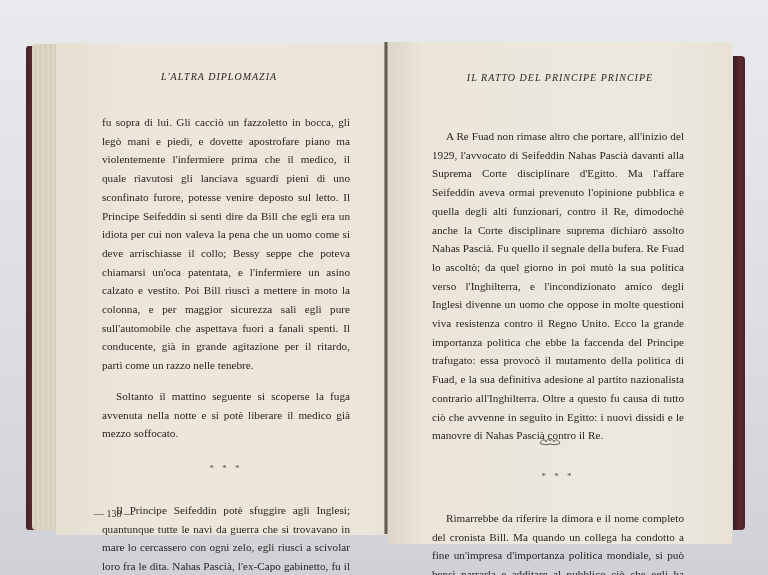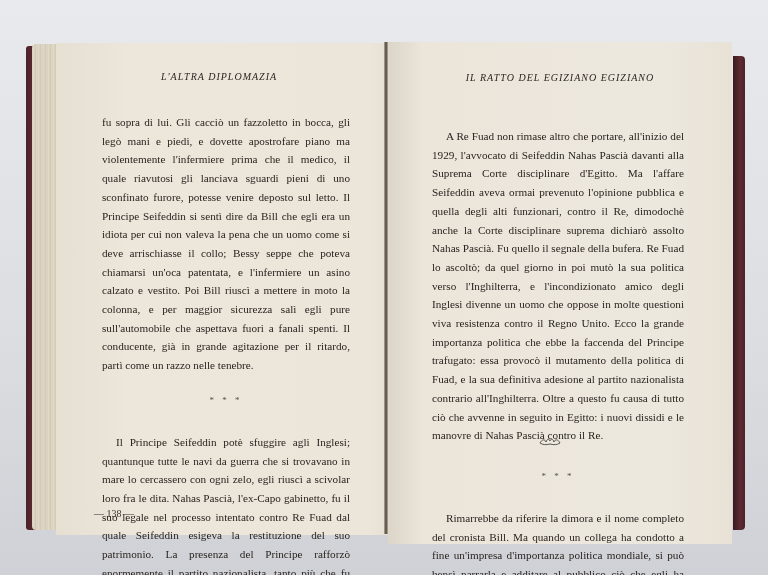--- a/index.html
+++ b/index.html
@@ -67,31 +67,32 @@
 <div>
   <div class="cover-left"></div>
   <div class="page-edges-left"></div>
   <div class="cover-right"></div>
 
   <div class="page page-left">
     <div class="running-head" style="left:0; width:326px; top:28px;">L'ALTRA DIPLOMAZIA</div>
 
     <div class="text-block" style="left:34px; width:272px; top:58px;">
       <p>fu sopra di lui. Gli cacciò un fazzoletto in bocca, gli legò mani e piedi, e dovette apostrofare piano ma violentemente l'infermiere prima che il medico, il quale riavutosi gli lanciava sguardi pieni di uno sconfinato furore, potesse venire deposto sul letto. Il Principe Seifeddin si sentì dire da Bill che egli era un idiota per cui non valeva la pena che un uomo come si deve arrischiasse il collo; Bessy seppe che poteva chiamarsi un'oca patentata, e l'infermiere un asino calzato e vestito. Poi Bill riuscì a mettere in moto la colonna, e per maggior sicurezza salì egli pure sull'automobile che aspettava fuori a fanali spenti. Il conducente, già in grande agitazione per il ritardo, partì come un razzo nelle tenebre.</p>
+      <p class="indent">Soltanto il mattino seguente si scoperse la fuga avvenuta nella notte e si potè liberare il medico già mezzo soffocato.</p>
       <div class="stars">* * *</div>
       <p class="indent">Il Principe Seifeddin potè sfuggire agli Inglesi; quantunque tutte le navi da guerra che si trovavano in mare lo cercassero con ogni zelo, egli riuscì a scivolar loro fra le dita. Nahas Pascià, l'ex-Capo gabinetto, fu il suo legale nel processo intentato contro Re Fuad dal quale Seifeddin esigeva la restituzione del suo patrimonio. La presenza del Principe rafforzò enormemente il partito nazionalista, tanto più che fu manifesto il delitto di Fuad, perchè ognuno potè convincersi che il Principe, ufficialmente affetto da pazzia e privato del patrimonio, era invece completamente sano.</p>
     </div>
 
     <div class="folio" style="left:0; width:326px; top:465px;">— 138 —</div>
   </div>
 
   <div class="gutter"></div>
 
   <div class="page page-right">
-    <div class="running-head" style="left:0; width:344px; top:30px;">IL RATTO DEL EGIZIANO EGIZIANO</div>
+    <div class="running-head" style="left:0; width:344px; top:30px;">IL RATTO DEL PRINCIPE PRINCIPE</div>
 
     <div class="text-block" style="left:32px; width:276px; top:73px;">
       <p class="indent">A Re Fuad non rimase altro che portare, all'inizio del 1929, l'avvocato di Seifeddin Nahas Pascià davanti alla Suprema Corte disciplinare d'Egitto. Ma l'affare Seifeddin aveva ormai prevenuto l'opinione pubblica e quella degli alti funzionari, contro il Re, dimodochè anche la Corte disciplinare suprema dichiarò assolto Nahas Pascià. Fu quello il segnale della bufera. Re Fuad lo ascoltò; da quel giorno in poi mutò la sua politica verso l'Inghilterra, e l'incondizionato amico degli Inglesi divenne un uomo che oppose in molte questioni viva resistenza contro il Regno Unito. Ecco la grande importanza politica che ebbe la faccenda del Principe trafugato: essa provocò il mutamento della politica di Fuad, e la sua definitiva adesione al partito nazionalista contrario all'Inghilterra. Oltre a questo fu causa di tutto ciò che avvenne in seguito in Egitto: i nuovi dissidi e le manovre di Nahas Pascià contro il Re.</p>
       <div class="stars" style="height:40px; line-height:38px;">* * *</div>
       <p class="indent">Rimarrebbe da riferire la dimora e il nome completo del cronista Bill. Ma quando un collega ha condotto a fine un'impresa d'importanza politica mondiale, si può bensì narrarla e additare al pubblico ciò che egli ha fatto, ma non è lecito essergli causa di noie.</p>
     </div>
   </div>
 
   <svg class="ornament" viewBox="0 0 24 10">
     <path d="M2 6 C4 2, 7 2, 8 5 C9 2, 11 1, 12 4 C13 1, 15 2, 16 5 C17 2, 20 2, 22 6 C19 8, 16 8, 12 7 C8 8, 5 8, 2 6 Z" fill="none" stroke="#4a4540" stroke-width="0.9"></path>

